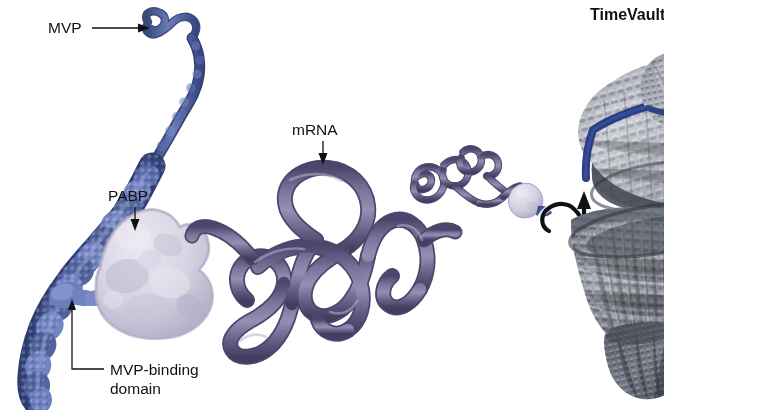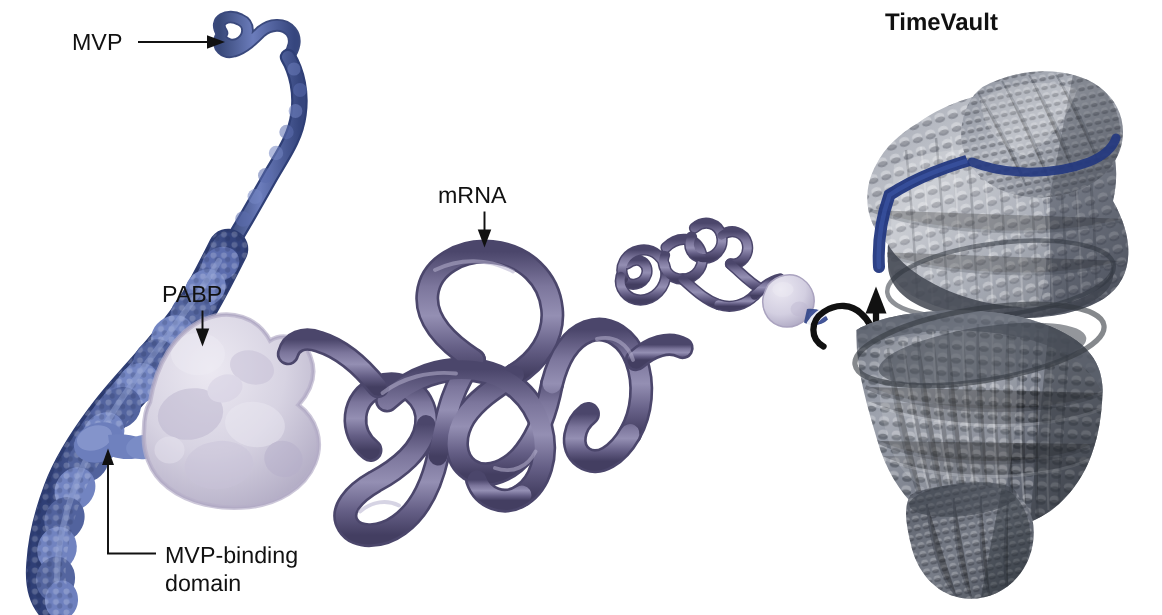--- a/index.html
+++ b/index.html
@@ -5,21 +5,21 @@
   html, body {
     margin: 0;
     padding: 0;
     background: #ffffff;
   }
   body {
     font-family: "Liberation Sans", sans-serif;
   }
   #figure-root {
     position: relative;
-    width: 775px;
+    width: 664px;
     height: 410px;
     background: #be185d;
     overflow: hidden;
   }
   #figure-svg {
     position: absolute;
     left: 0;
     top: 0;
     width: 775px;
     height: 410px;

